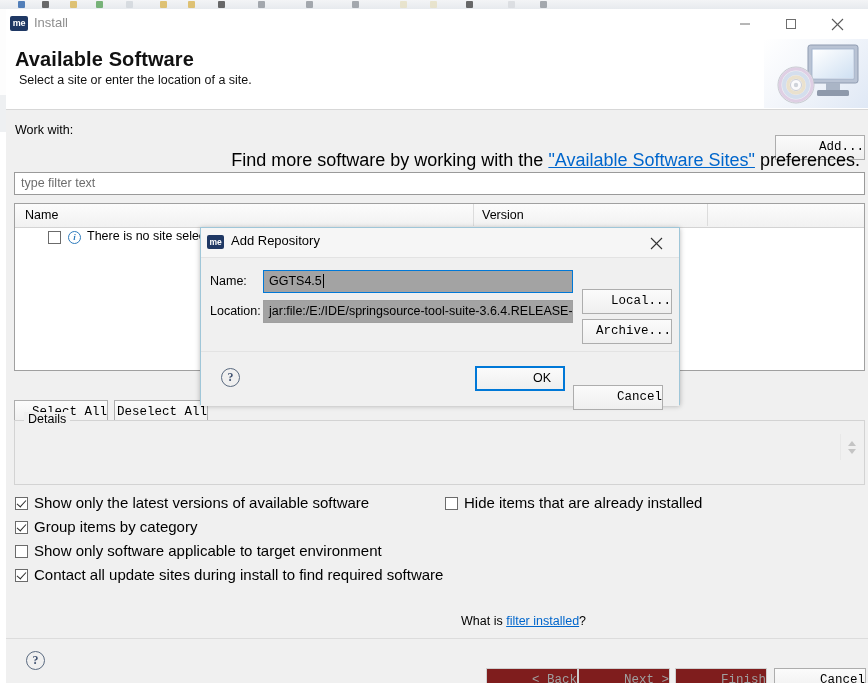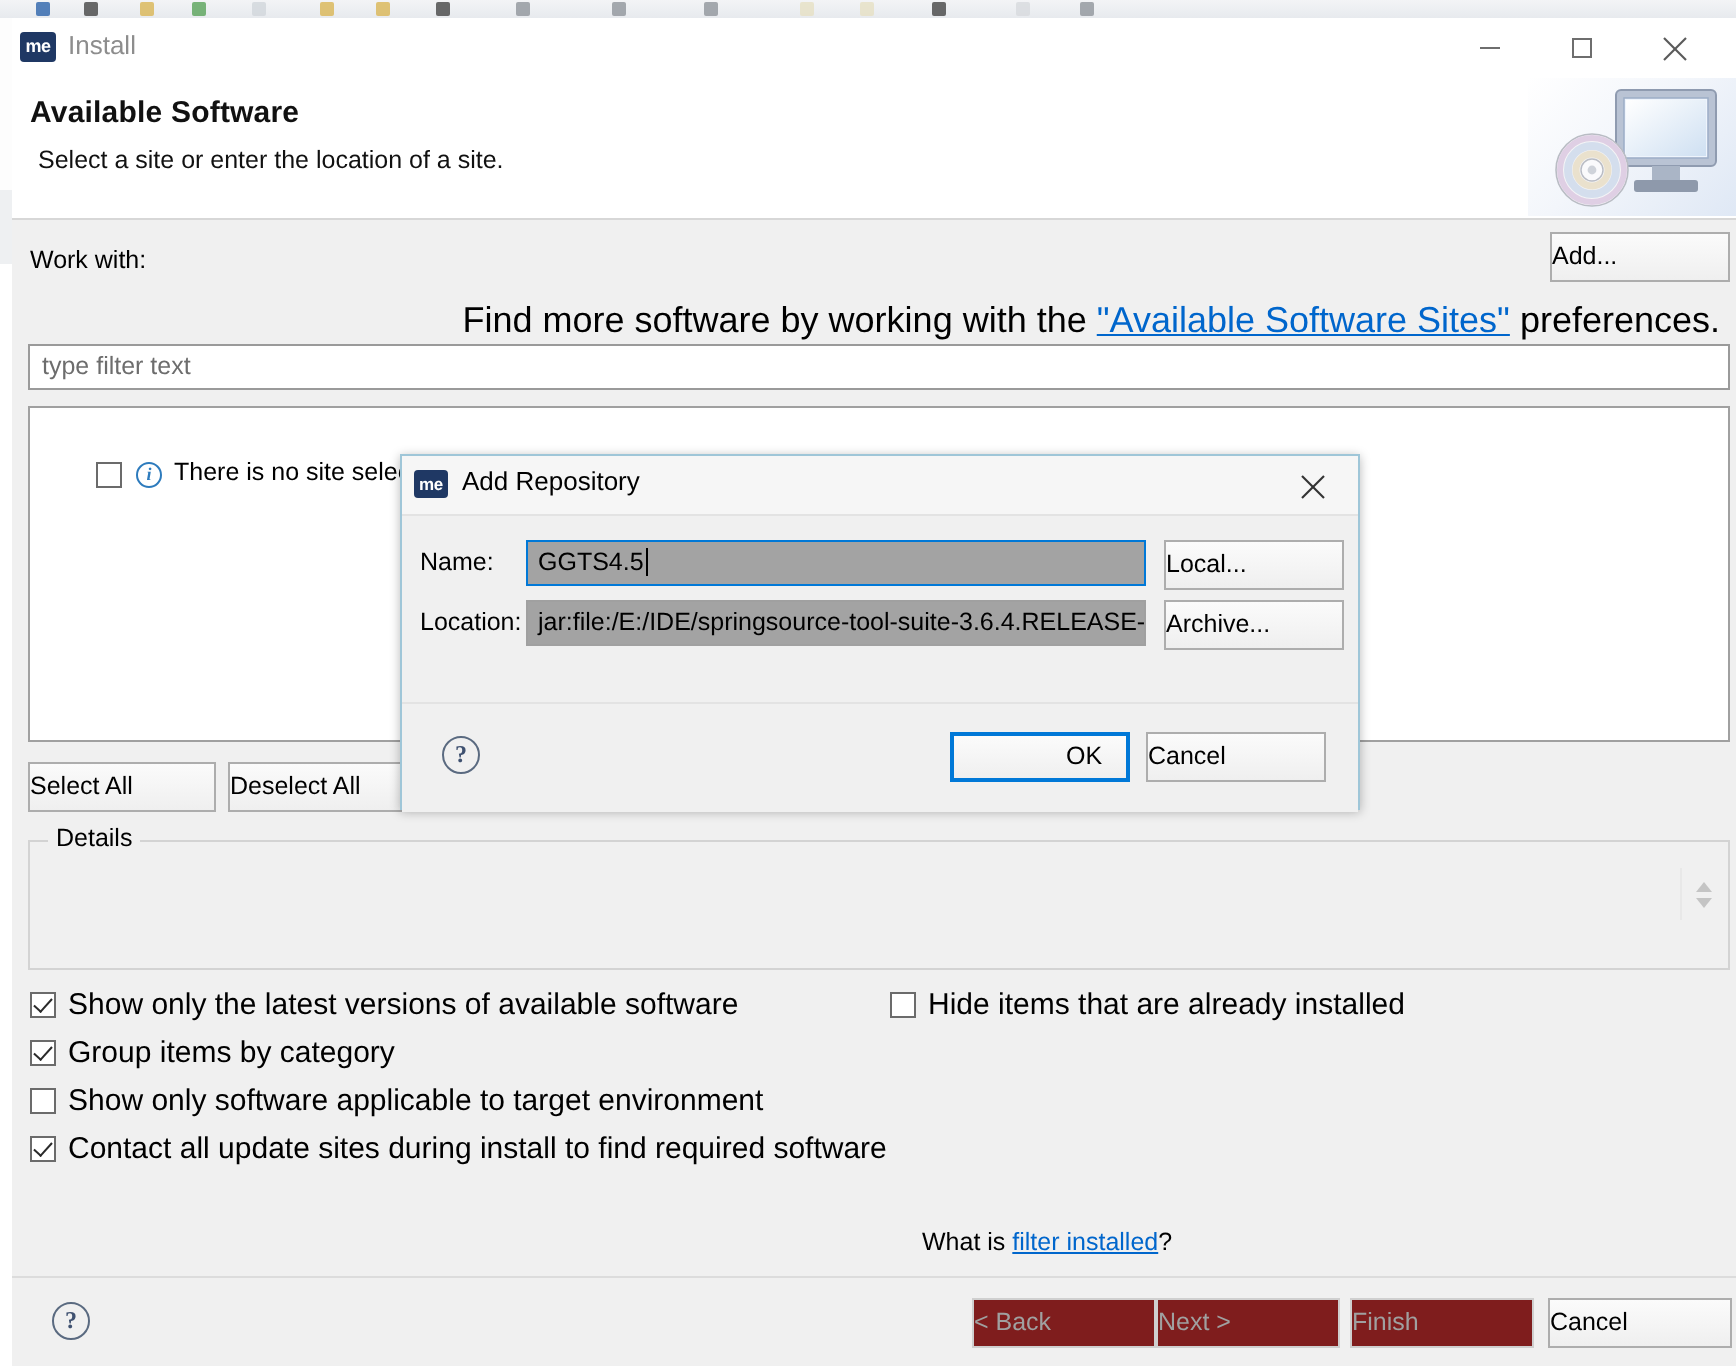--- a/index.html
+++ b/index.html
@@ -25,37 +25,37 @@
   .titlebar{position:absolute;left:0;top:0;width:862px;height:30px;background:#ffffff;}
   .title-ico{position:absolute;left:4px;top:7px;width:18px;height:15px;background:#1f3864;
     border-radius:2px;color:#fff;font-size:9px;font-weight:bold;line-height:15px;text-align:center;letter-spacing:-.2px;}
   .title-txt{position:absolute;left:28px;top:6px;font-size:13px;color:#8d8d8d;}
   .wbtn{position:absolute;top:0;width:46px;height:30px;cursor:default;}
   .wbtn svg{position:absolute;left:15px;top:9px;}
   .wb-min{left:718px;} .wb-max{left:764px;} .wb-close{left:810px;}
 
   
   .header{position:absolute;left:0;top:30px;width:862px;height:70px;background:#fff;border-bottom:1px solid #d7d7d7;overflow:hidden;}
-  .hdr-title{position:absolute;left:9px;top:9px;font-size:15px;font-weight:bold;color:#111;letter-spacing:.1px;}
+  .hdr-title{position:absolute;left:9px;top:9px;font-size:20px;font-weight:bold;color:#111;letter-spacing:.1px;}
   .hdr-sub{position:absolute;left:13px;top:34px;font-size:12.5px;color:#111;}
   .banner{position:absolute;right:0;top:0;width:104px;height:69px;
     background:linear-gradient(135deg,#ffffff 0%,#f3f6fb 45%,#dfe8f5 100%);}
 
   
   .body{position:absolute;left:0;top:101px;width:862px;height:528px;background:#f0f0f0;}
 
   .lbl{font-size:12.5px;color:#000;}
   .row-workwith{position:absolute;left:0;top:6px;width:862px;height:28px;}
   .ww-label{position:absolute;left:9px;top:7px;}
   .combo{position:absolute;left:79px;top:0;width:682px;height:25px;background:#fff;border:1px solid #7a7a7a;box-sizing:border-box;}
   .combo .val{position:absolute;left:7px;top:4px;font-size:12.5px;color:#000;}
   .combo .arrow{position:absolute;right:0;top:0;width:22px;height:23px;background:#fff;}
   .combo .arrow svg{position:absolute;left:5px;top:9px;}
   .btn{background:linear-gradient(#fbfbfb,#efefef);border:1px solid #adadad;box-sizing:border-box;
-    font-size:12.5px;color:#000;text-align:left;cursor:default;font-family:Liberation Sans, sans-serif;}
+    font-size:12.5px;color:#000;text-align:right;cursor:default;font-family:Liberation Mono, monospace;margin-top:19px;}
   .btn[data-disabled="true"]{color:#a0a0a0;background:#7f1d1d;border-color:#cfcfcf;}
   .btn-add{position:absolute;left:769px;top:0;width:90px;height:25px;line-height:23px;}
 
   .findmore{position:absolute;right:8px;top:40px;font-size:18px;color:#000;white-space:nowrap;}
   a.link{color:#0066cc;text-decoration:underline;cursor:pointer;}
 
   .filter{position:absolute;left:8px;top:62px;width:851px;height:23px;background:#fff;
     border:1px solid #9a9a9a;box-sizing:border-box;}
   .filter span{position:absolute;left:6px;top:3px;font-size:12.5px;color:#6d6d6d;}
 
@@ -218,20 +218,25 @@
 
       <div class="findmore">
         <span>Find more software by working with the </span><a class="link">"Available Software Sites"</a><span> preferences.</span>
       </div>
 
       <div class="filter">
         <span>type filter text</span>
       </div>
 
       <div class="tree">
+        <div class="thead">
+          <div class="th th-name">Name</div>
+          <div class="th th-ver">Version</div>
+          <div class="th th-pad"></div>
+        </div>
         <div class="trow">
           <span class="cbx" data-checked="false"></span>
           <span class="infoico">i</span>
           <span class="txt">There is no site selected.</span>
         </div>
       </div>
 
       <div class="btn btn-selall">Select All</div>
       <div class="btn btn-deselall">Deselect All</div>
 

